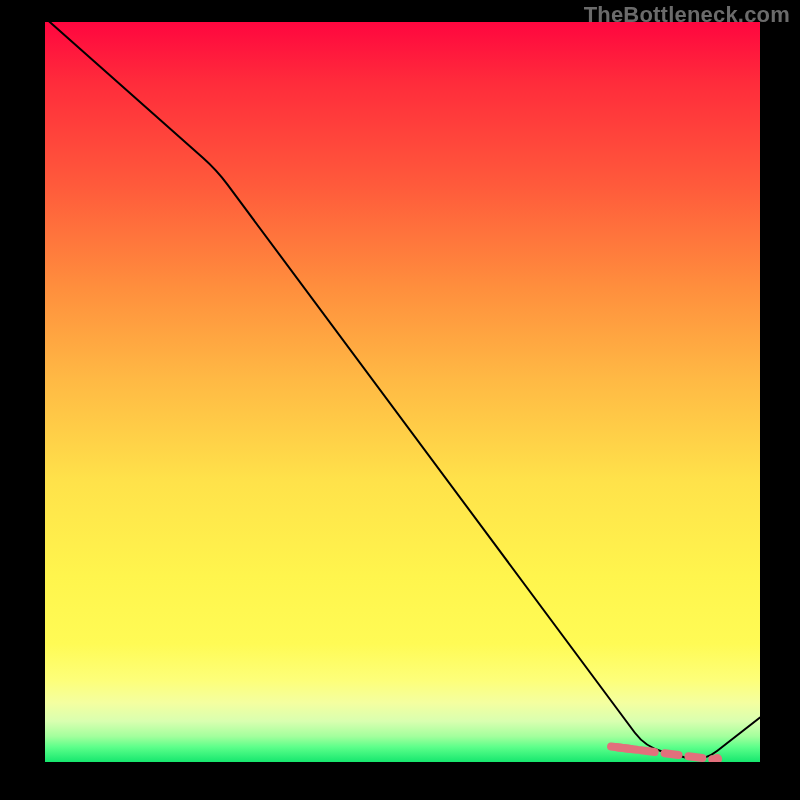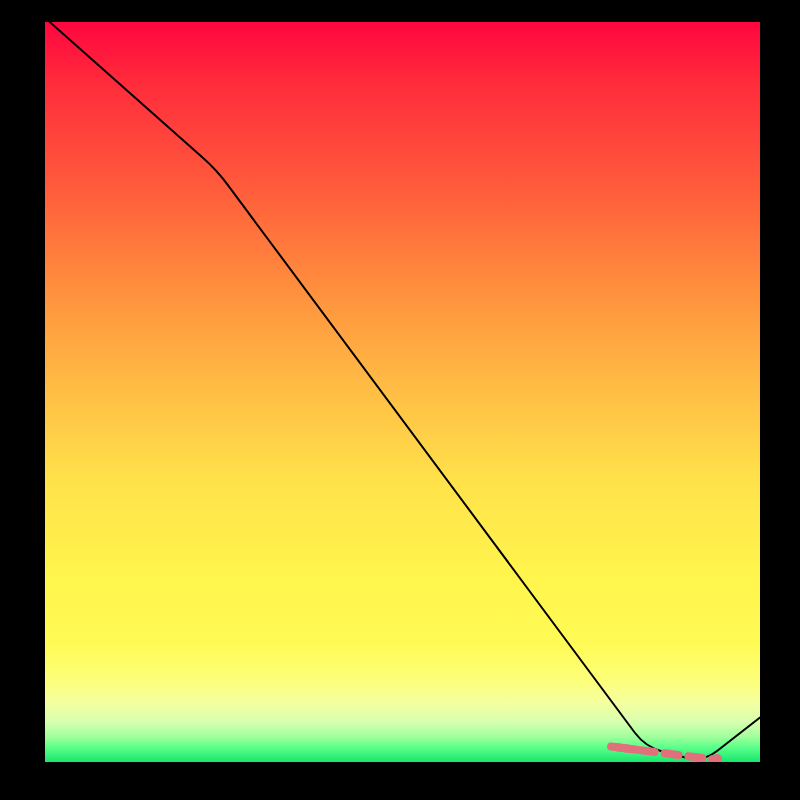--- a/index.html
+++ b/index.html
@@ -71,20 +71,21 @@
   }
   .dash-seg {
     fill: none;
     stroke-linecap: round;
   }
 </style>
 </head>
 <body>
 <div class="frame">
 
+  <div class="watermark">TheBottleneck.com</div>
 
   <div class="plot-area">
     <div class="plot-bg"></div>
     <svg class="plot-svg" viewBox="0 0 715 740" preserveAspectRatio="none">
       <g>
           <path d="M -28.6 -29.600000000000023 L 158.134764218068 136.05481580983457 Q 171.6 148 182.33742606730118 162.44671870873248 L 589.8625739326989 710.7532812912675 Q 600.6 725.2 618.0261349869912 729.7088601015292 L 640.3738650130089 735.4911398984708 Q 657.8000000000001 740 672.0190415038344 728.9628419096111 L 715 695.6" class="curve"></path>
           <line x1="572" y1="725.2" x2="672.0999999999999" y2="737.78" stroke="#e2707c" stroke-width="8" stroke-dasharray="14 10" class="dash-seg"></line>
           <line x1="566.0468281289063" y1="724.451839139477" x2="591.843906236979" y2="727.6938695350769" stroke="#e2707c" stroke-width="8" stroke-linecap="round"></line>
           <circle cx="672.0999999999999" cy="737.04" r="5" fill="#e2707c"></circle>
         </g>

